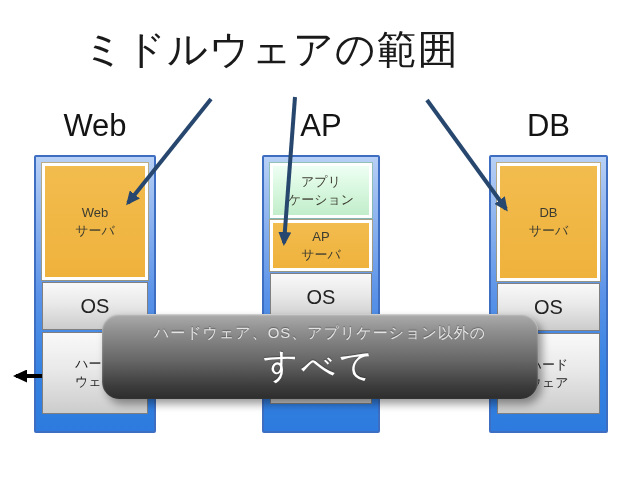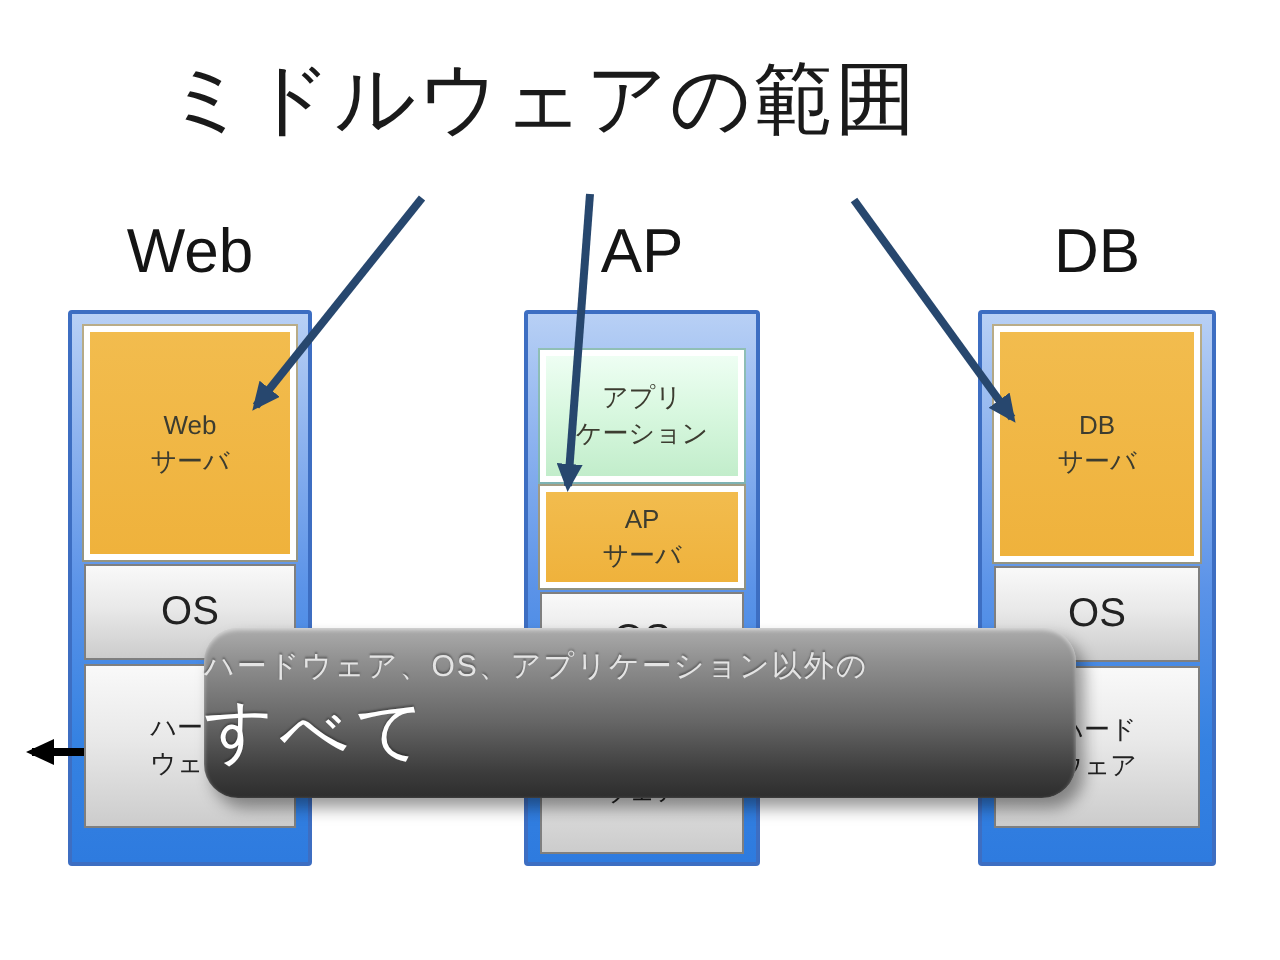--- a/index.html
+++ b/index.html
@@ -60,41 +60,41 @@
     background: linear-gradient(180deg, #F9F9F9 0%, #E9E9E9 45%, #CCCCCC 100%);
     border: 1px solid #7f7f7f;
     color: #222222;
   }
   .box.os { font-size: 20px; }
 
   .stack.web .box.server { height: 117px; }
   .stack.web .box.os     { height: 48px; }
   .stack.web .box.hardware { height: 82px; }
 
-  .stack.ap .box.application { height: 66px; margin-top: 12px; }
+  .stack.ap .box.application { height: 55px; }
   .stack.ap .box.server  { height: 51px; }
   .stack.ap .box.os      { height: 48px; }
   .stack.ap .box.hardware { height: 81px; }
 
   .stack.db .box.server  { height: 118px; }
   .stack.db .box.os      { height: 48px; }
   .stack.db .box.hardware { height: 81px; }
 
   .arrows-layer {
     position: absolute; left: 0; top: 0; width: 640px; height: 480px;
     z-index: 20; pointer-events: none;
   }
 
   .callout {
     position: absolute; left: 102px; top: 314px; width: 436px; height: 85px;
     box-sizing: border-box;
     border-radius: 17px;
     background: linear-gradient(180deg, #ACACAC 0%, #8F8F8F 20%, #666666 55%, #3C3C3C 85%, #2D2D2D 100%);
     box-shadow: 4px 5px 8px rgba(0,0,0,0.40), inset 0 1px 2px rgba(255,255,255,0.55);
-    display: flex; flex-direction: column; justify-content: center;
+    display: flex; flex-direction: column; align-items: center; justify-content: center;
     z-index: 30;
   }
   .callout-line1 {
     font-size: 15px; color: #E4E4E4; letter-spacing: 1px;
     text-shadow: 0 -1px 1px rgba(0,0,0,0.35);
   }
   .callout-line2 {
     margin-top: 0;
     font-size: 34px; color: #ffffff; letter-spacing: 3px;
     text-shadow: 0 -1px 1px rgba(0,0,0,0.3);

